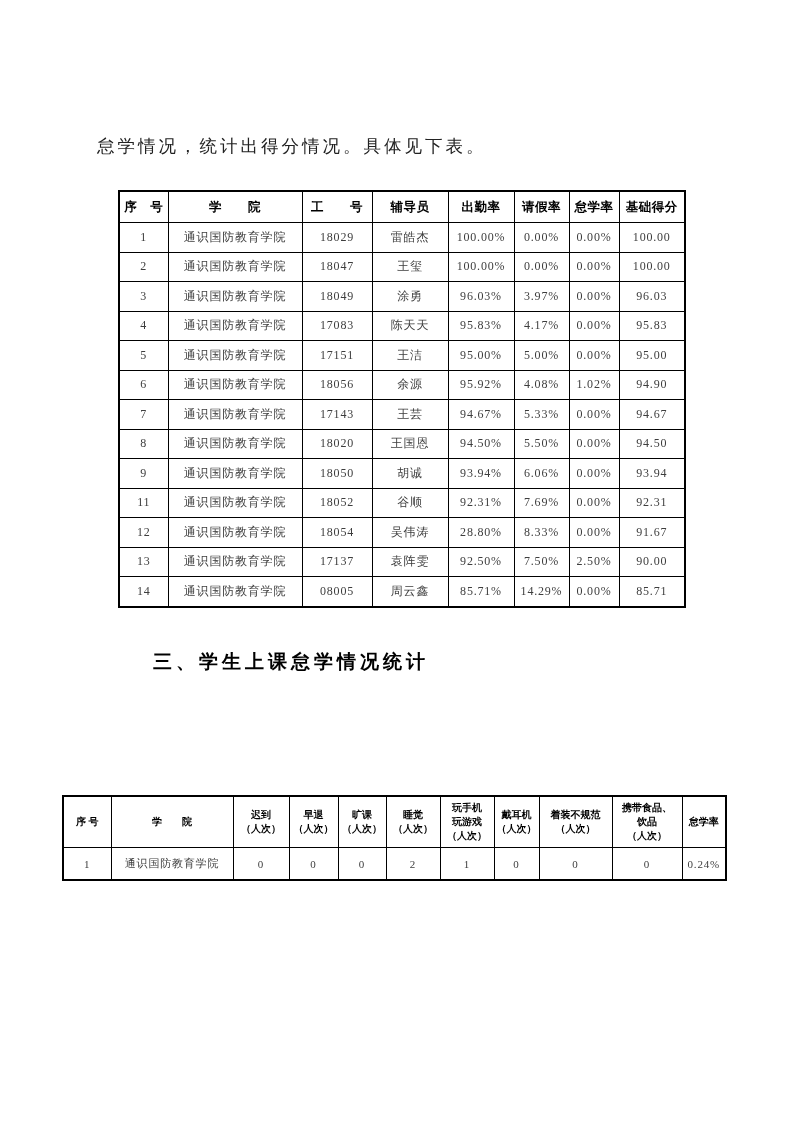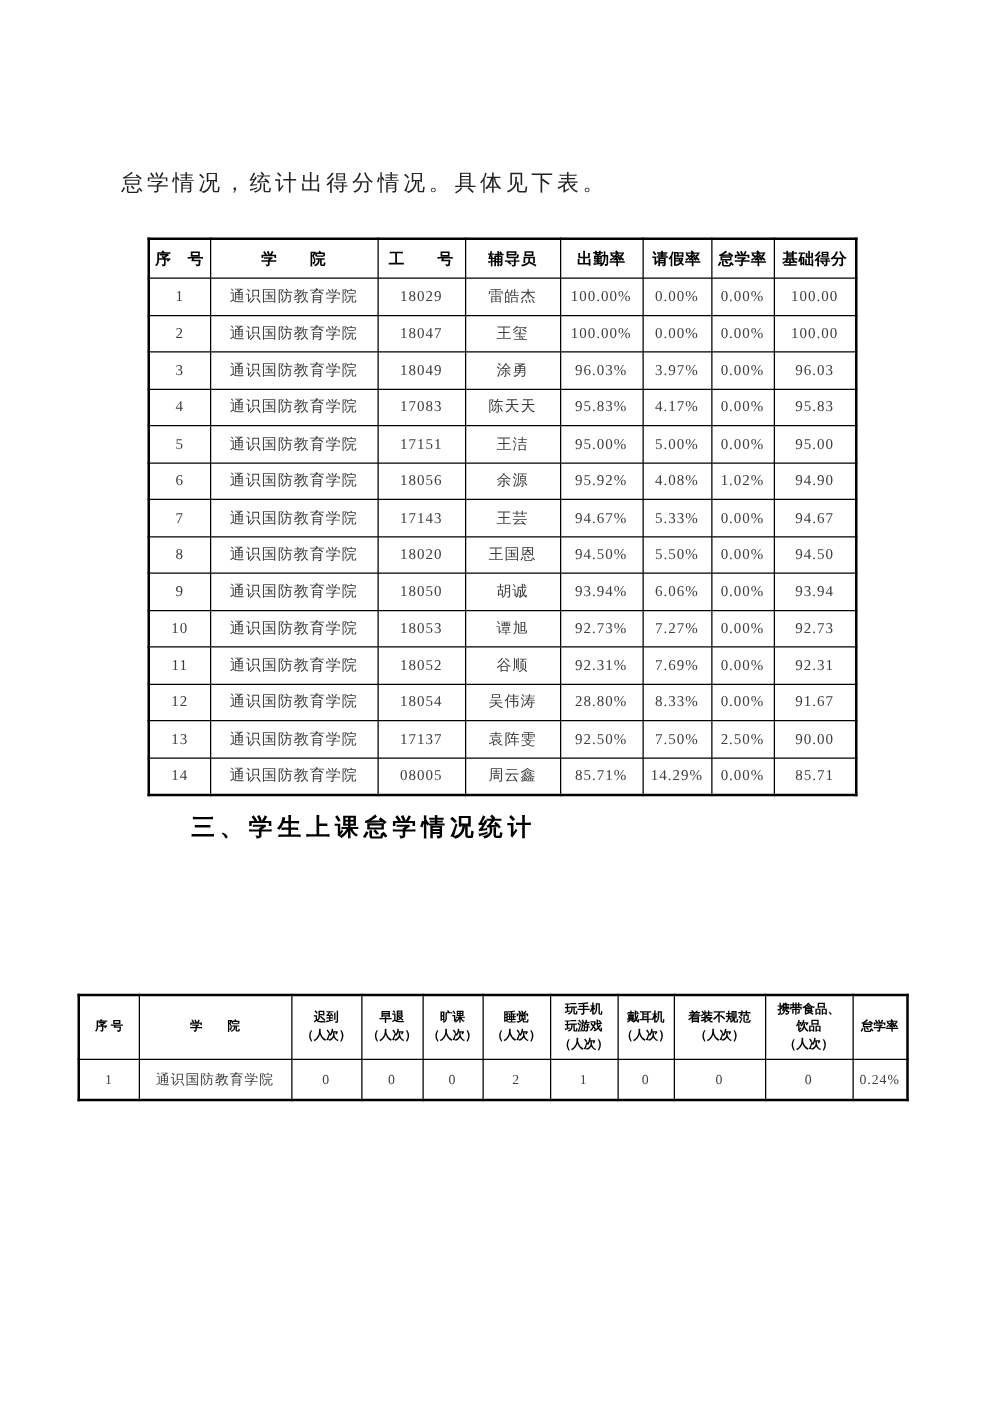--- a/index.html
+++ b/index.html
@@ -240,30 +240,20 @@
           <td>9</td>
           <td>通识国防教育学院</td>
           <td>18050</td>
           <td>胡诚</td>
           <td>93.94%</td>
           <td>6.06%</td>
           <td>0.00%</td>
           <td>93.94</td>
         </tr>
         <tr>
-          <td>10</td>
-          <td>通识国防教育学院</td>
-          <td>18053</td>
-          <td>谭旭</td>
-          <td>92.73%</td>
-          <td>7.27%</td>
-          <td>0.00%</td>
-          <td>92.73</td>
-        </tr>
-        <tr>
           <td>11</td>
           <td>通识国防教育学院</td>
           <td>18052</td>
           <td>谷顺</td>
           <td>92.31%</td>
           <td>7.69%</td>
           <td>0.00%</td>
           <td>92.31</td>
         </tr>
         <tr>

